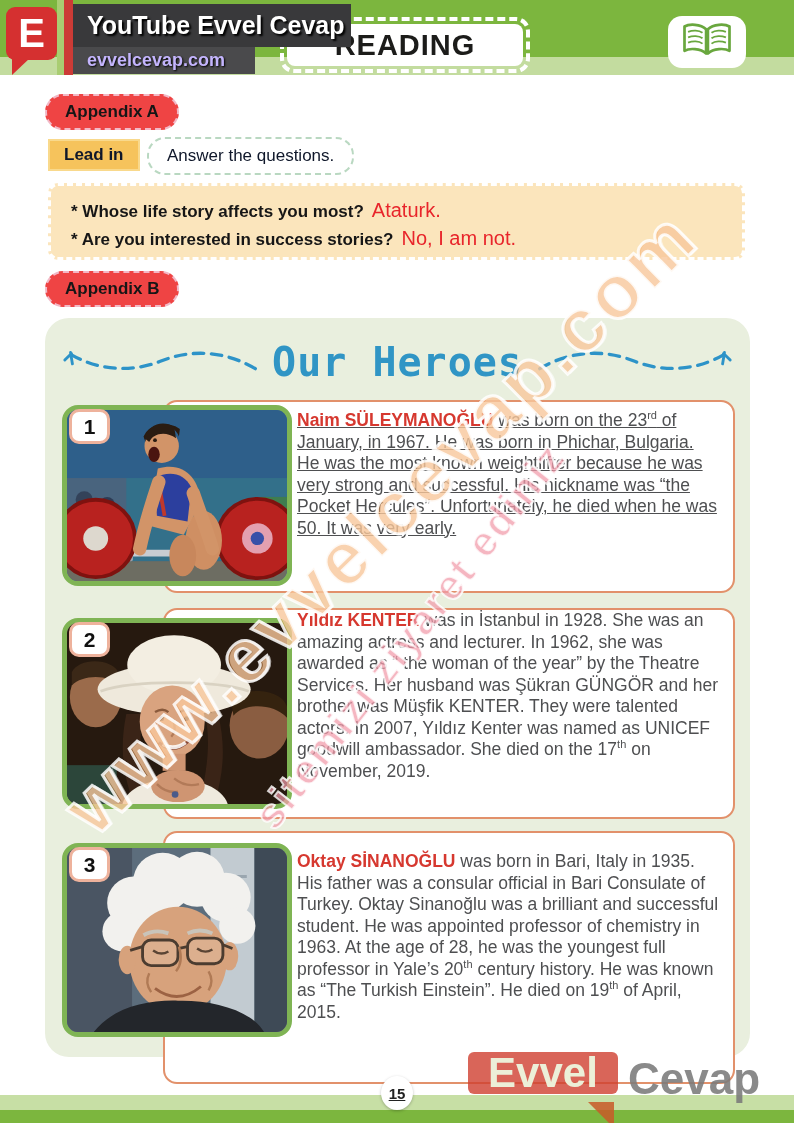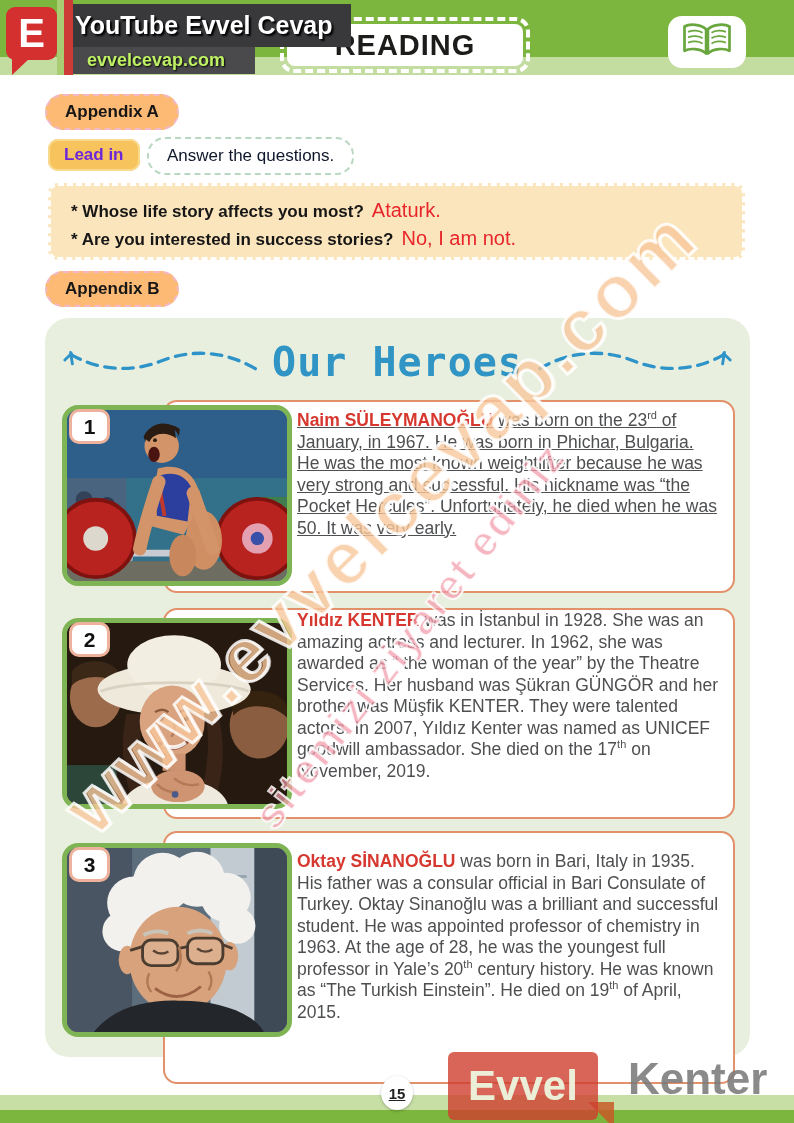--- a/index.html
+++ b/index.html
@@ -18,48 +18,48 @@
     color:#fff; font-size:40px; font-weight:bold; z-index:3;
   }
   .logo-e-tail {
     position:absolute; left:12px; top:58px; width:0; height:0; z-index:2;
     border-top:17px solid #d53030; border-right:18px solid transparent;
   }
   .logo-strip-green { position:absolute; left:57px; top:0; width:7px; height:75px; background:#a9cd72; }
   .logo-strip-red   { position:absolute; left:64px; top:0; width:9px; height:75px; background:#cc3b36; }
   .yt-box {
     position:absolute; left:73px; top:4px; width:278px; height:43px; background:#39393b;
-    color:#fff; font-size:25px; font-weight:bold; line-height:43px; padding-left:2px;
+    color:#fff; font-size:25px; font-weight:bold; line-height:43px; padding-left:14px;
     text-shadow:2px 2px 2px #000; z-index:2;
   }
   .site-box {
     position:absolute; left:73px; top:47px; width:182px; height:27px; background:#4a4a4c;
-    color:#bef264; font-size:18px; font-weight:bold; line-height:27px; padding-left:14px;
+    color:#c4b5fd; font-size:18px; font-weight:bold; line-height:27px; padding-left:14px;
     text-shadow:1px 1px 2px #000; z-index:2;
   }
   .reading-box {
     position:absolute; left:287px; top:24px; width:236px; height:42px; background:#fff;
     border-radius:8px; display:flex; align-items:center; justify-content:center;
     font-size:29px; font-weight:bold; color:#1c1c1a; letter-spacing:1px; z-index:1;
   }
   .reading-box::before {
     content:""; position:absolute; inset:-7px; border:4px dashed #fff; border-radius:14px;
   }
   .book-box {
     position:absolute; left:668px; top:16px; width:78px; height:52px; background:#fff;
     border-radius:14px; display:flex; align-items:center; justify-content:center;
   }
   
   .chip-pink {
-    position:absolute; background:#fdba74; border:2px dashed #f2b8c6; border-radius:18px;
+    position:absolute; background:#ef4444; border:2px dashed #f2b8c6; border-radius:18px;
     padding:6px 18px; font-size:17px; font-weight:bold; color:#161616;
   }
   .lead-chip {
-    position:absolute; left:48px; top:139px; background:#f6c35c; border-radius:10px;
-    padding:6px 16px; font-size:17px; font-weight:bold; color:#6d28d9;
+    position:absolute; left:48px; top:139px; background:#f6c35c; border-radius:0;
+    padding:6px 16px; font-size:17px; font-weight:bold; color:#0f172a;
     box-shadow:0 0 0 2px #f9d98c inset;
   }
   .instr-chip {
     position:absolute; left:147px; top:137px; border:2px dashed #b9d8c1; border-radius:18px;
     padding:7px 18px; font-size:17px; color:#0f172a; background:#fff;
   }
   .qbox {
     position:absolute; left:48px; top:183px; width:697px; height:77px;
     background:#fbe5bc; border:3px dashed #fff; border-radius:10px; padding:11px 20px;
   }
@@ -129,21 +129,21 @@
   
   .foot-light { position:absolute; left:0; top:1095px; width:794px; height:15px; background:#c7dfa5; }
   .foot-dark  { position:absolute; left:0; top:1110px; width:794px; height:13px; background:#7cb63e; }
   .page-circle {
     position:absolute; left:381px; top:1076px; width:32px; height:34px; background:#fff;
     border-radius:50%; box-shadow:0 1px 3px rgba(0,0,0,0.25); z-index:4;
     display:flex; align-items:center; justify-content:center;
     font-size:15px; font-weight:bold; color:#222;text-decoration:underline;
   }
   .brand-bubble {
-    position:absolute; left:448px; top:1052px; width:150px; height:68px;
+    position:absolute; left:468px; top:1052px; width:150px; height:42px;
     background:rgba(208,62,48,0.80); border-radius:6px; z-index:5;
     display:flex; align-items:center; justify-content:center;
     font-size:42px; font-weight:bold; color:rgba(236,245,222,0.96);
   }
   .brand-tail {
     position:absolute; left:588px; top:1102px; width:0; height:0; z-index:5;
     border-top:26px solid rgba(200,90,40,0.85); border-left:26px solid transparent;
   }
   .brand-cevap {
     position:absolute; left:628px; top:1054px; z-index:5;
@@ -309,15 +309,15 @@
   <div class="badge badge-3">3</div>
 
   <div class="wm wm-orange">www.evvelcevap.com</div>
   <div class="wm wm-pink">sitemizi ziyaret ediniz</div>
 
   <div class="foot-light"></div>
   <div class="foot-dark"></div>
   <div class="page-circle">15</div>
   <div class="brand-tail"></div>
   <div class="brand-bubble">Evvel</div>
-  <div class="brand-cevap">Kenter</div>
+  <div class="brand-cevap">Cevap</div>
 
 </div>
 
 </body></html>

